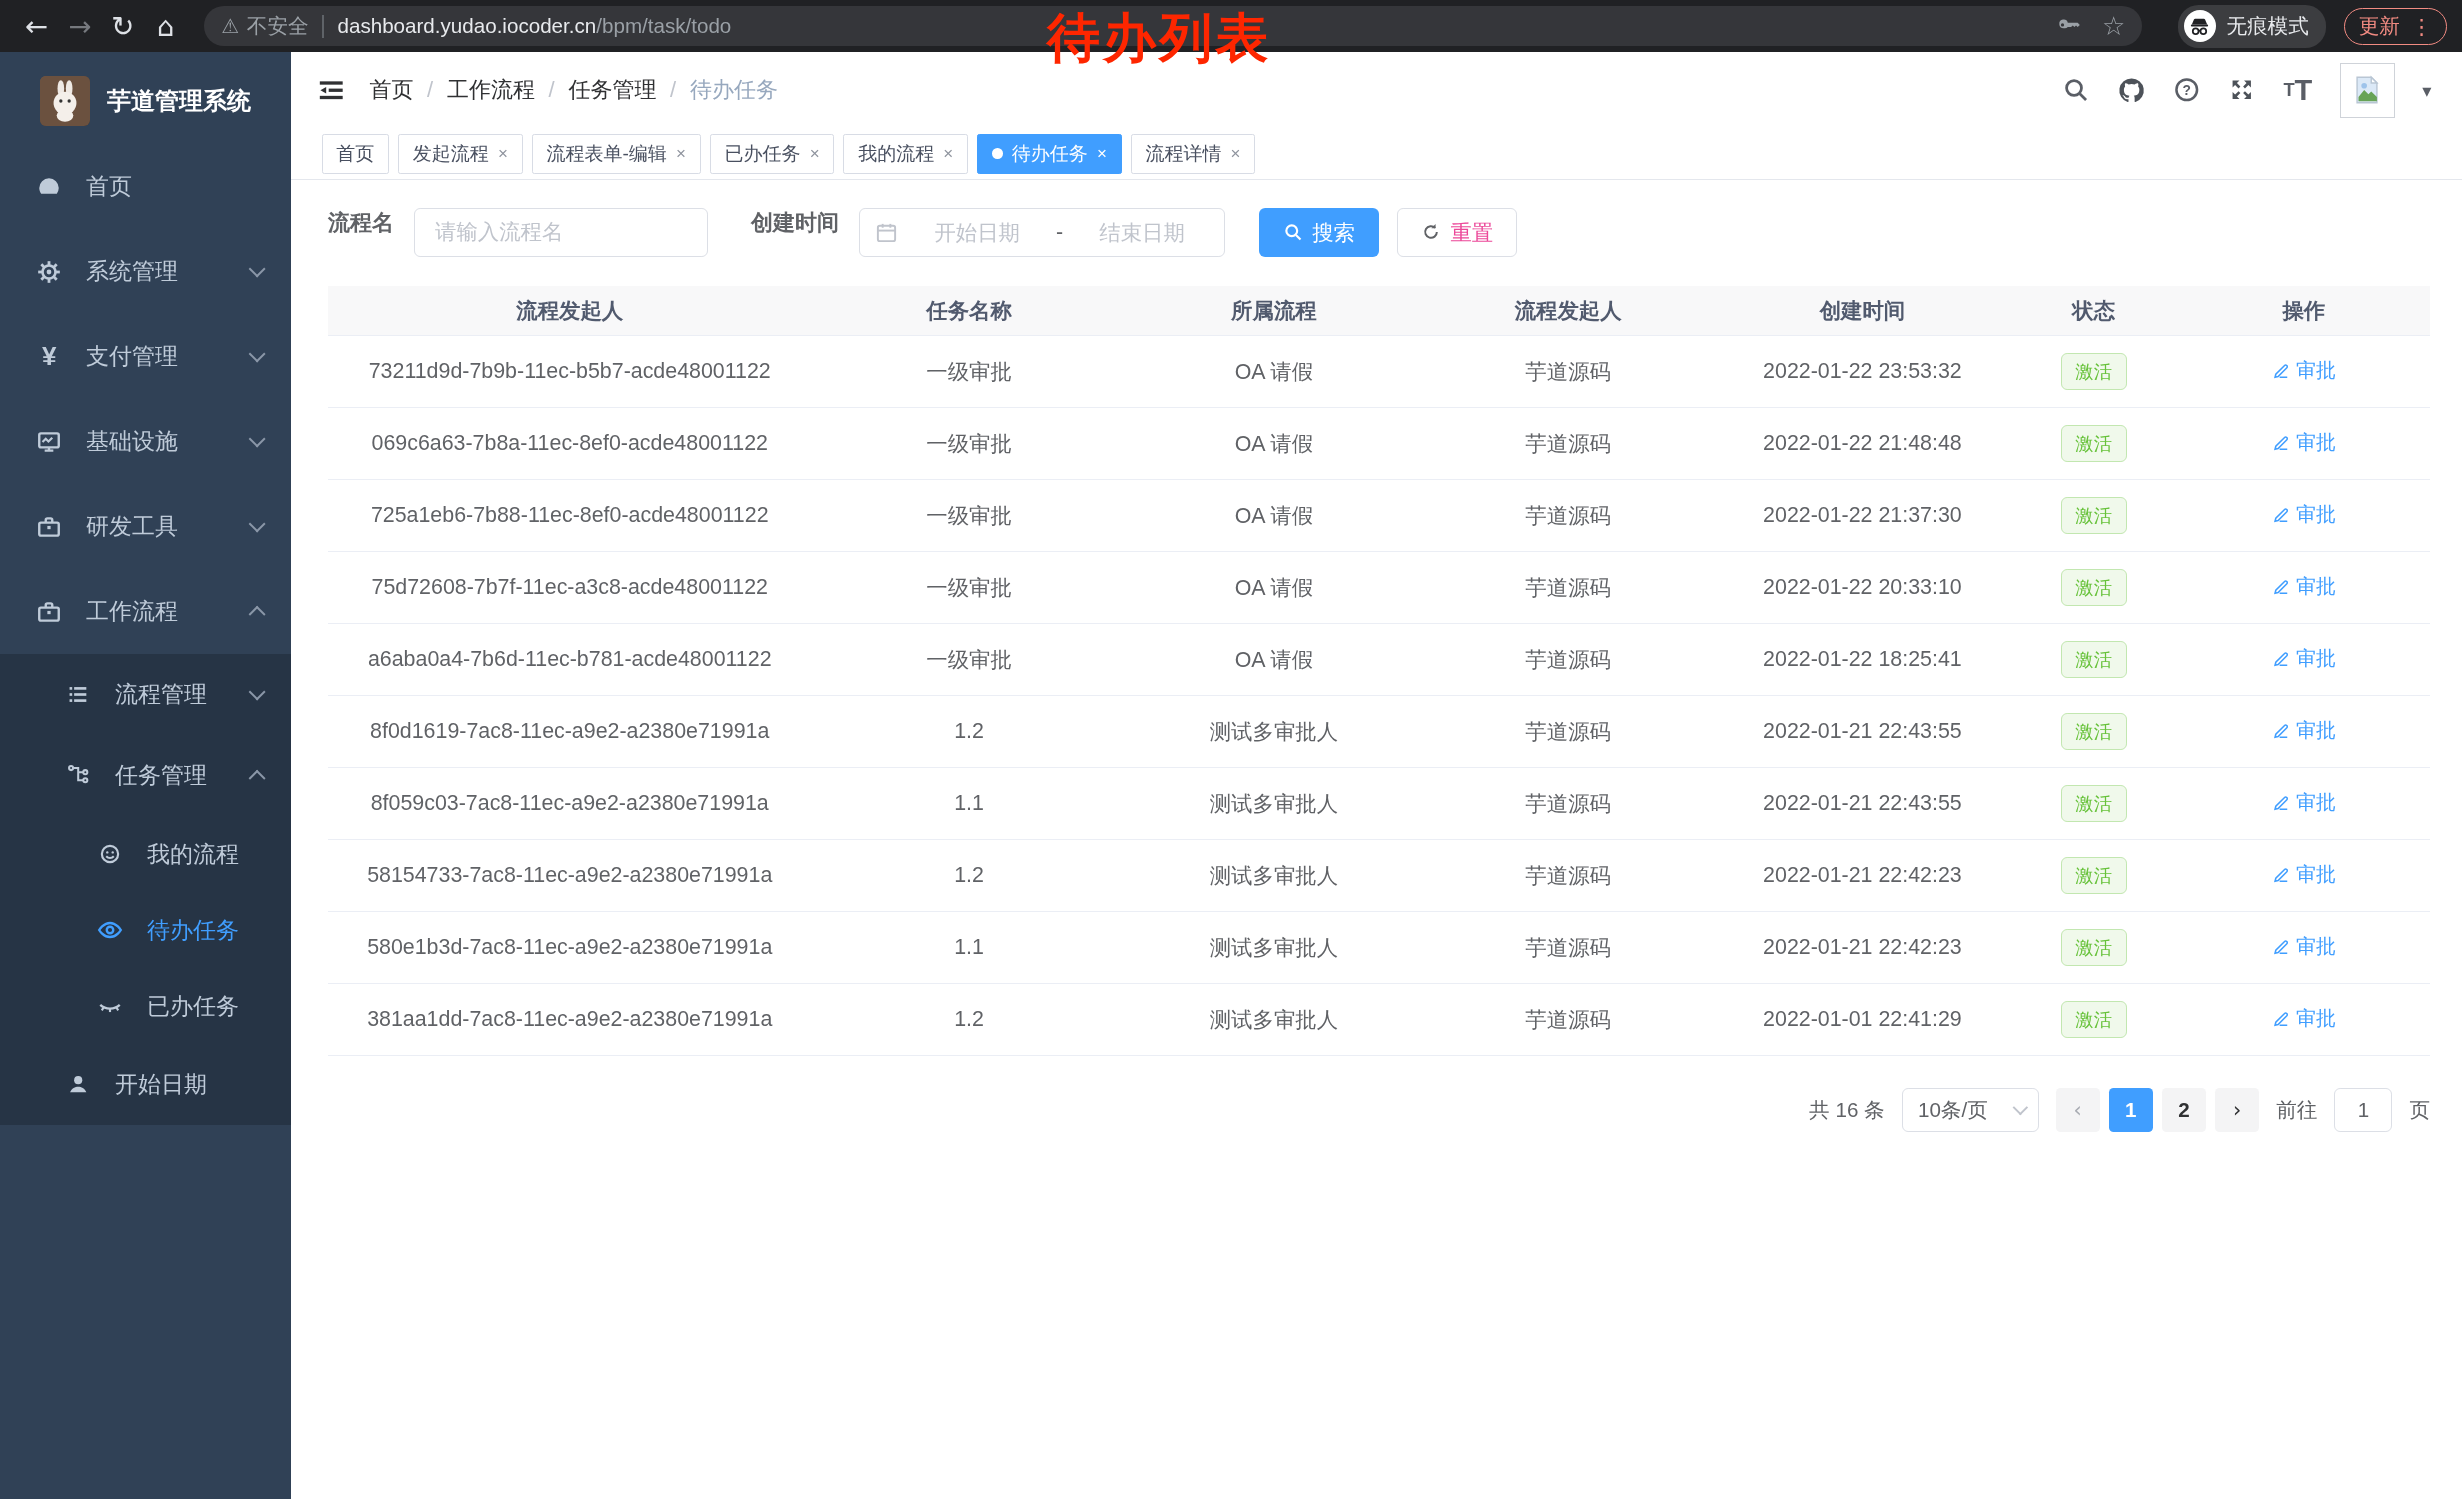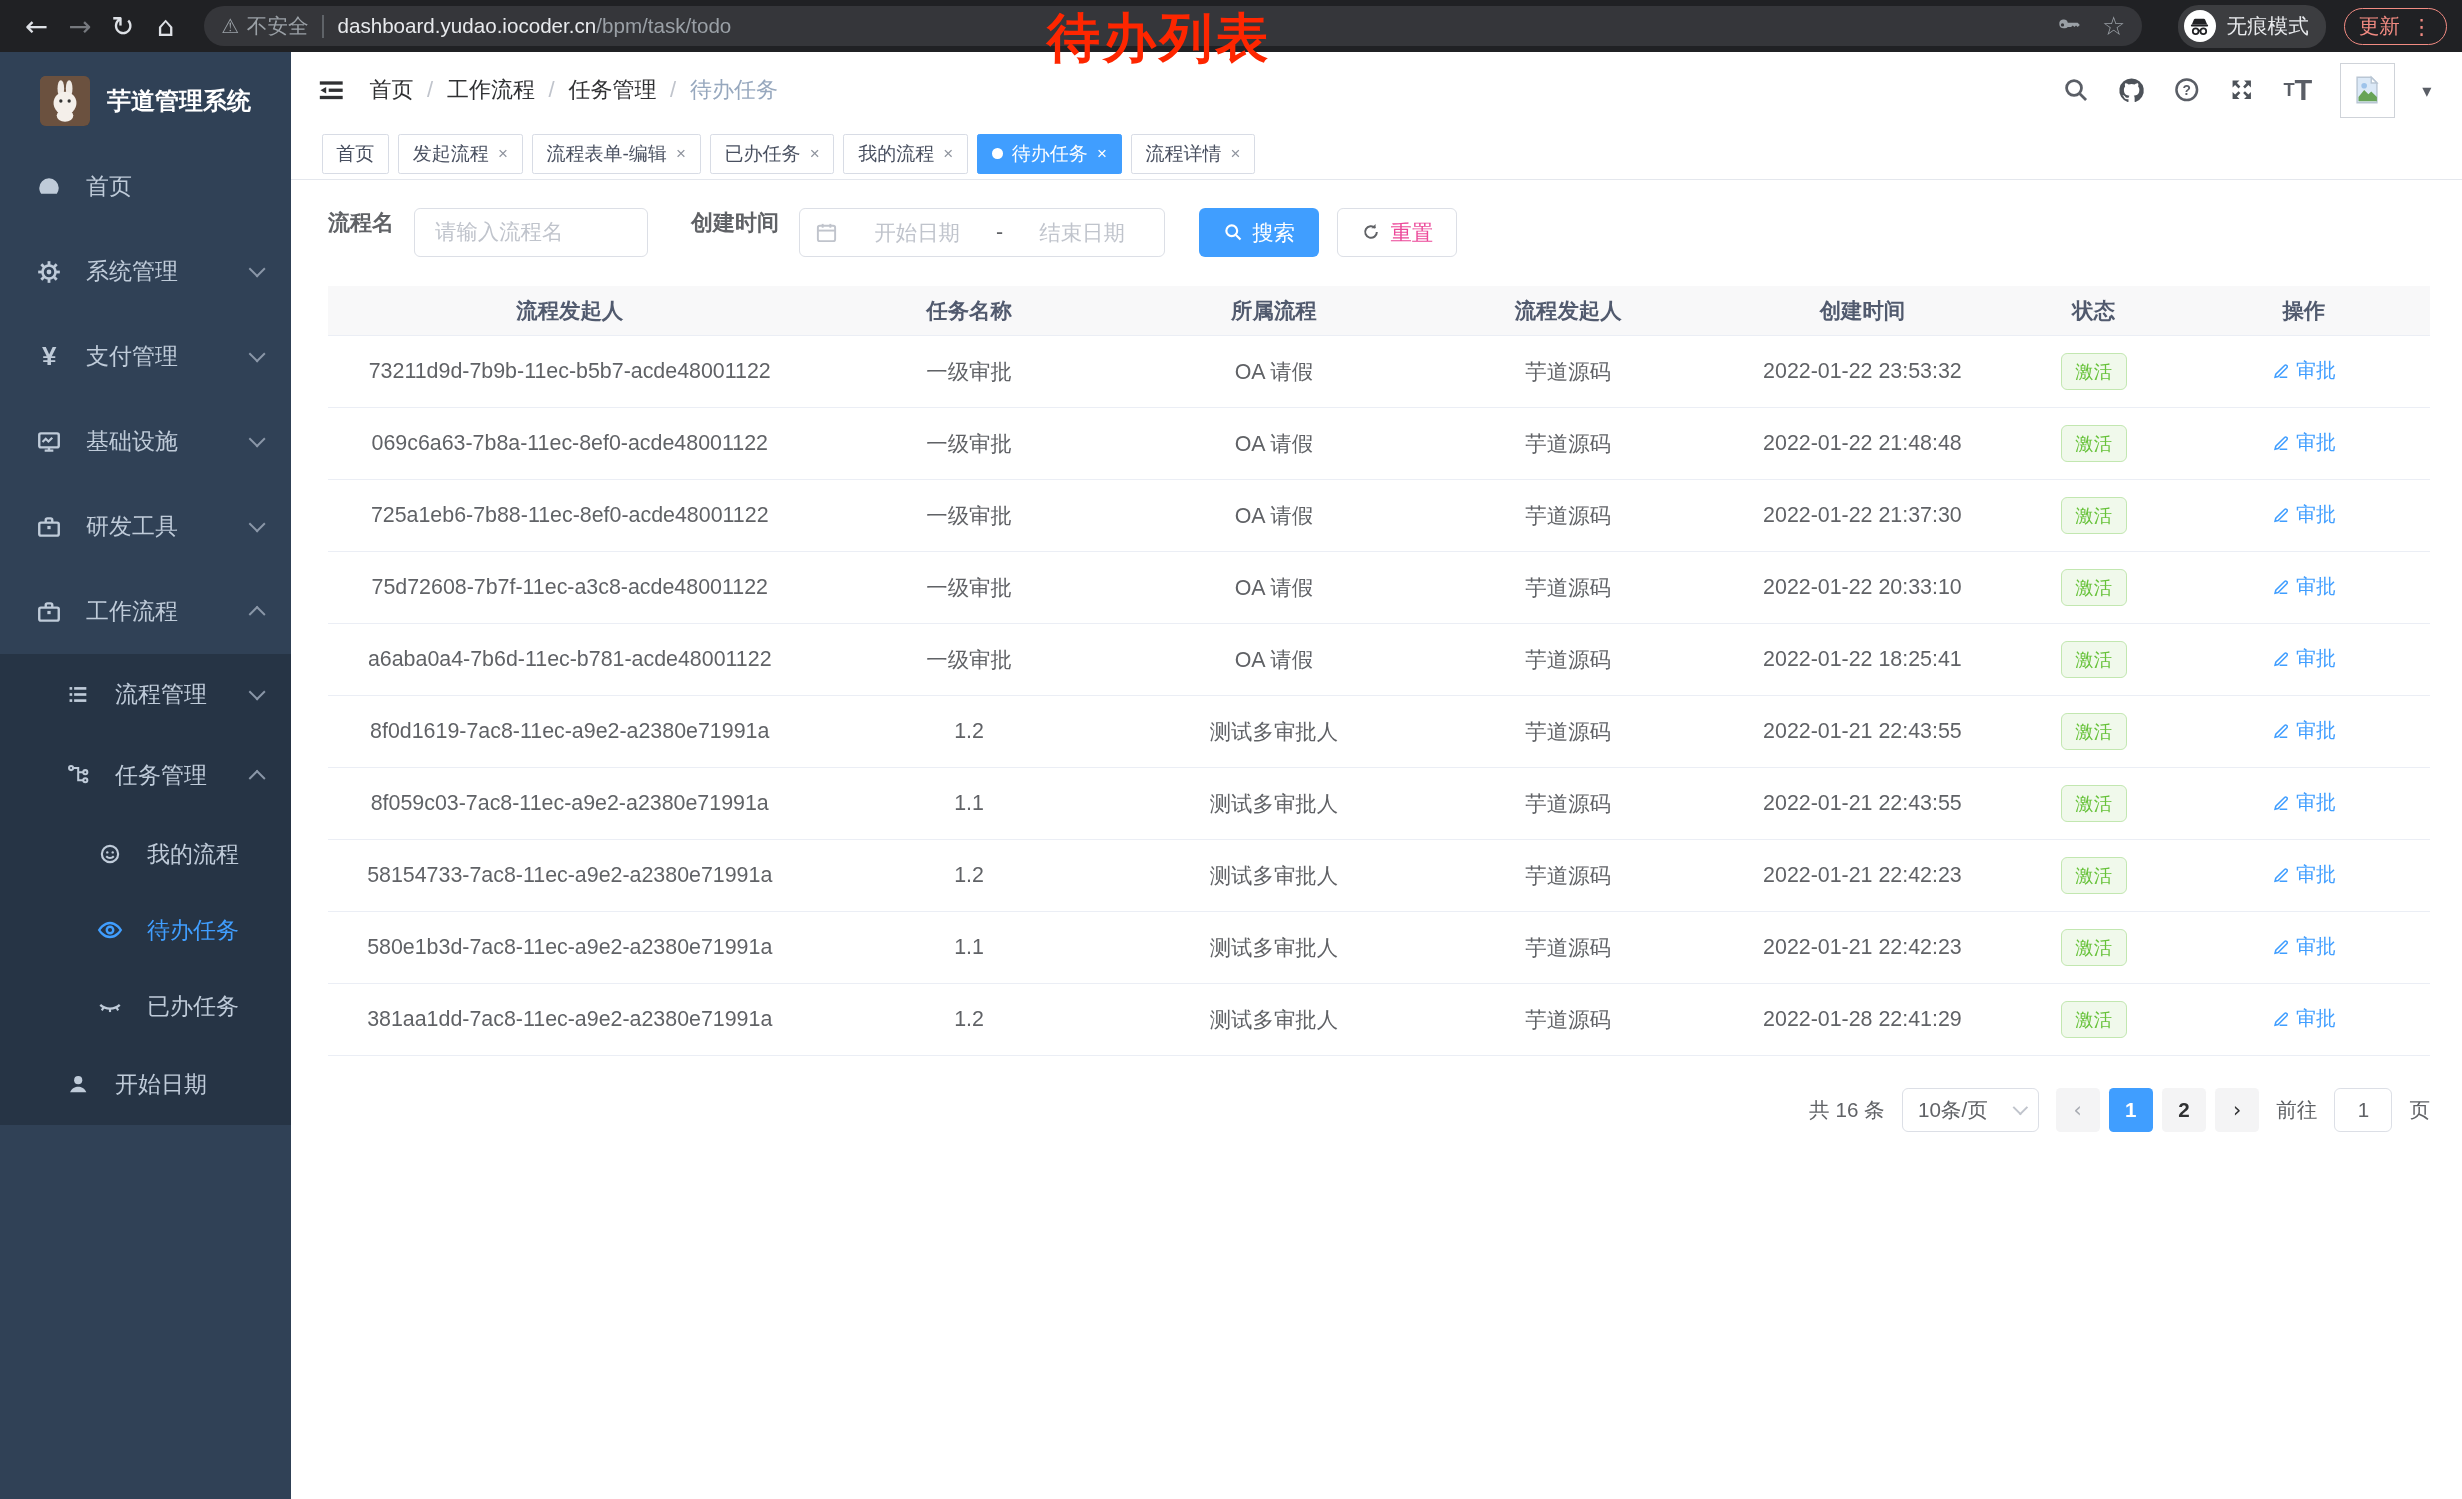--- a/index.html
+++ b/index.html
@@ -70,21 +70,21 @@
     background:#fff; color:#495060; font-size:19px; border-radius:2.3px; cursor:pointer; }
   .tag .x { font-size:17px; color:#8f949e; }
   .tag.active { background:#409eff; border-color:#409eff; color:#fff; }
   .tag.active .x { color:#fff; }
   .tag-dot { width:10.7px; height:10.7px; border-radius:50%; background:#fff; }
 
   
   .content { padding:27.5px 32px 0 37px; }
   .filter-row { display:flex; }
   .f-label { font-size:22px; color:#606266; font-weight:700; margin-right:20px; }
-  .f-input { width:234px; height:49px; border:1.5px solid #dcdfe6; border-radius:6.1px; padding:0 20px;
+  .f-input { width:294px; height:49px; border:1.5px solid #dcdfe6; border-radius:6.1px; padding:0 20px;
     font-size:21.4px; color:#606266; background:#fff; outline:none; }
   .f-input::placeholder { color:#c0c4cc; }
   .gap50 { width:43px; }
   .date-box { width:366px; height:49px; border:1.5px solid #dcdfe6; border-radius:6.1px; display:flex;
     align-items:center; padding:0 15.3px; gap:12.2px; color:#c0c4cc; font-size:21.4px; background:#fff; }
   .date-box .ph { flex:1; text-align:center; }
   .date-sep { color:#606266; }
   .btn { height:49px; border-radius:6.1px; display:flex; align-items:center; gap:9.2px; padding:0 23px;
     font-size:21.4px; cursor:pointer; border:1.5px solid transparent; }
   .btn.primary { background:#409eff; color:#fff; margin-left:34px; }
@@ -620,21 +620,21 @@
                     <line x1="10" y1="20" x2="20" y2="20" stroke="#409eff" stroke-width="2"></line>
                   </svg>
                   <span>审批</span>
                 </span></td>
             </tr>
             <tr>
               <td>381aa1dd-7ac8-11ec-a9e2-a2380e71991a</td>
               <td>1.2</td>
               <td>测试多审批人</td>
               <td>芋道源码</td>
-              <td>2022-01-28 22:41:29</td>
+              <td>2022-01-01 22:41:29</td>
               <td><span class="badge">激活</span></td>
               <td><span class="op-link">
                   <svg width="18.3" height="18.3" viewBox="0 0 24 24">
                     <path d="M4 20l1-4L16.5 4.5a1.9 1.9 0 0 1 2.7 0l.3.3a1.9 1.9 0 0 1 0 2.7L8 19z" fill="none" stroke="#409eff" stroke-width="2"></path>
                     <line x1="10" y1="20" x2="20" y2="20" stroke="#409eff" stroke-width="2"></line>
                   </svg>
                   <span>审批</span>
                 </span></td>
             </tr>
           </tbody>

